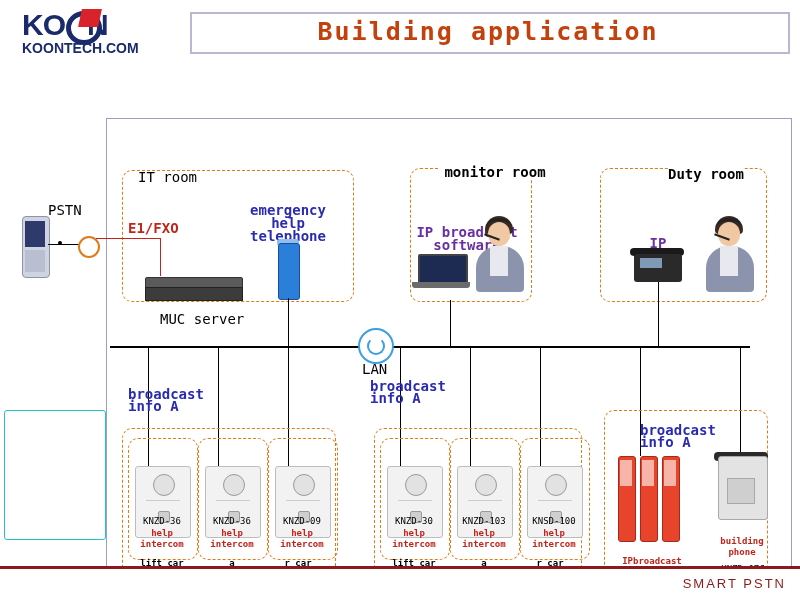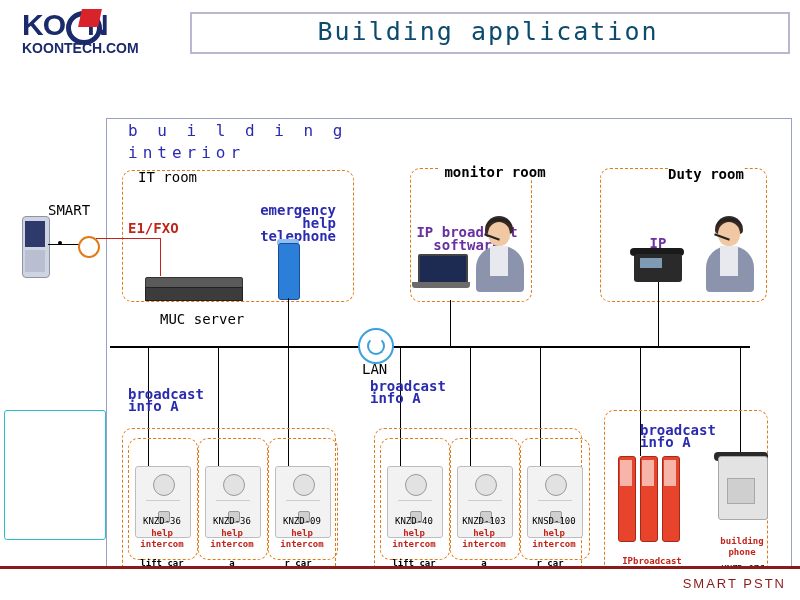--- a/index.html
+++ b/index.html
@@ -32,21 +32,21 @@
     position:absolute;left:0;top:32px;
     font-family:"Liberation Sans", sans-serif;
     font-weight:bold;font-size:14px;color:#1b2a6b;letter-spacing:0px;
   }
   #title-bar{
     left:190px;top:12px;width:596px;height:38px;
     border:2px solid #b8b8d0;background:#fff;
   }
   #title-text{
     left:190px;top:16px;width:596px;height:32px;
-    text-align:center;font-size:25px;font-weight:normal;color:#0c4a6e;
+    text-align:center;font-size:25px;font-weight:bold;color:#c2410c;
     letter-spacing:2px;line-height:32px;
   }
 
   
   #canvas{left:0;top:58px;width:800px;height:508px;background:#fff;}
   #outer-box{
     left:106px;top:60px;width:684px;height:495px;
     border:1px solid #9aa0c0;background:#fff;
   }
 
@@ -193,43 +193,41 @@
     <div class="dom">KOONTECH.COM</div>
   </div>
   <div class="abs" id="title-bar"></div>
   <div class="abs" id="title-text">Building application</div>
 </div>
 
 <div class="abs" id="canvas">
 
   <div class="abs" id="outer-box"></div>
 
-  <div class="abs" id="buildinterior" style="white-space:pre;">b u i l d i n g
-interior</div>
 
   <div class="abs dash-orange" id="box-itroom"></div>
   <div class="abs lbl" id="lbl-itroom">IT room</div>
 
-  <div class="abs lbl" id="lbl-pstn">SMART</div>
+  <div class="abs lbl" id="lbl-pstn">PSTN</div>
   <div class="abs" id="phone-body"></div>
   <div class="abs" id="phone-screen"></div>
   <div class="abs" id="phone-keys"></div>
   <div class="abs" id="psn-line"></div>
   <div class="abs" id="psn-dot"></div>
   <div class="abs" id="psn-circle"></div>
 
   <div class="abs lbl lbl-red bold" id="lbl-e1">E1/FXO</div>
   <div class="abs" id="line-e1b"></div>
   <div class="abs" id="line-e1"></div>
 
   <div class="abs" id="server"></div>
   <div class="abs" id="server2"></div>
   <div class="abs lbl" id="lbl-muc">MUC server</div>
 
-  <div class="abs lbl lbl-blue bold" id="lbl-emg" style="white-space:pre;text-align:right;">emergency
+  <div class="abs lbl lbl-blue bold" id="lbl-emg" style="white-space:pre;">emergency
 help
 telephone</div>
   <div class="abs" id="emg-top"></div>
   <div class="abs" id="emg-dev"></div>
   <div class="abs drop" id="emg-line" style="height:48px;"></div>
 
   <div class="abs dash-orange" id="box-monitor"></div>
   <div class="abs lbl bold" id="lbl-monitor">monitor room</div>
   <div class="abs lbl lbl-purple bold" id="lbl-ipbs" style="white-space:pre;">IP broadcast
 software</div>
@@ -323,21 +321,21 @@
   <div class="abs panel-foot" style="left:190px;top:533px;width:80px;">elevator 1</div>
 
   <div class="abs dash-orange" id="box-elev2"></div>
 
   <div class="abs dash-orange" style="left:380px;top:380px;width:68px;height:120px;"></div>
   <div class="abs panel" style="left:387px;top:408px;">
     <div class="spk"></div>
     <div class="line"></div>
       <div class="btn"></div>
   </div>
-  <div class="abs panel-code" style="left:384px;top:458px;">KNZD-40</div>
+  <div class="abs panel-code" style="left:384px;top:458px;">KNZD-30</div>
   <div class="abs panel-sub bold" style="left: 387px; top: 470px; white-space: pre;">help
 intercom</div>
   <div class="abs panel-foot" style="left:378px;top:500px;">lift car</div>
 
   <div class="abs dash-orange" style="left:450px;top:380px;width:68px;height:120px;"></div>
   <div class="abs panel" style="left:457px;top:408px;">
     <div class="spk"></div>
     <div class="line"></div>
       <div class="btn"></div>
   </div>

